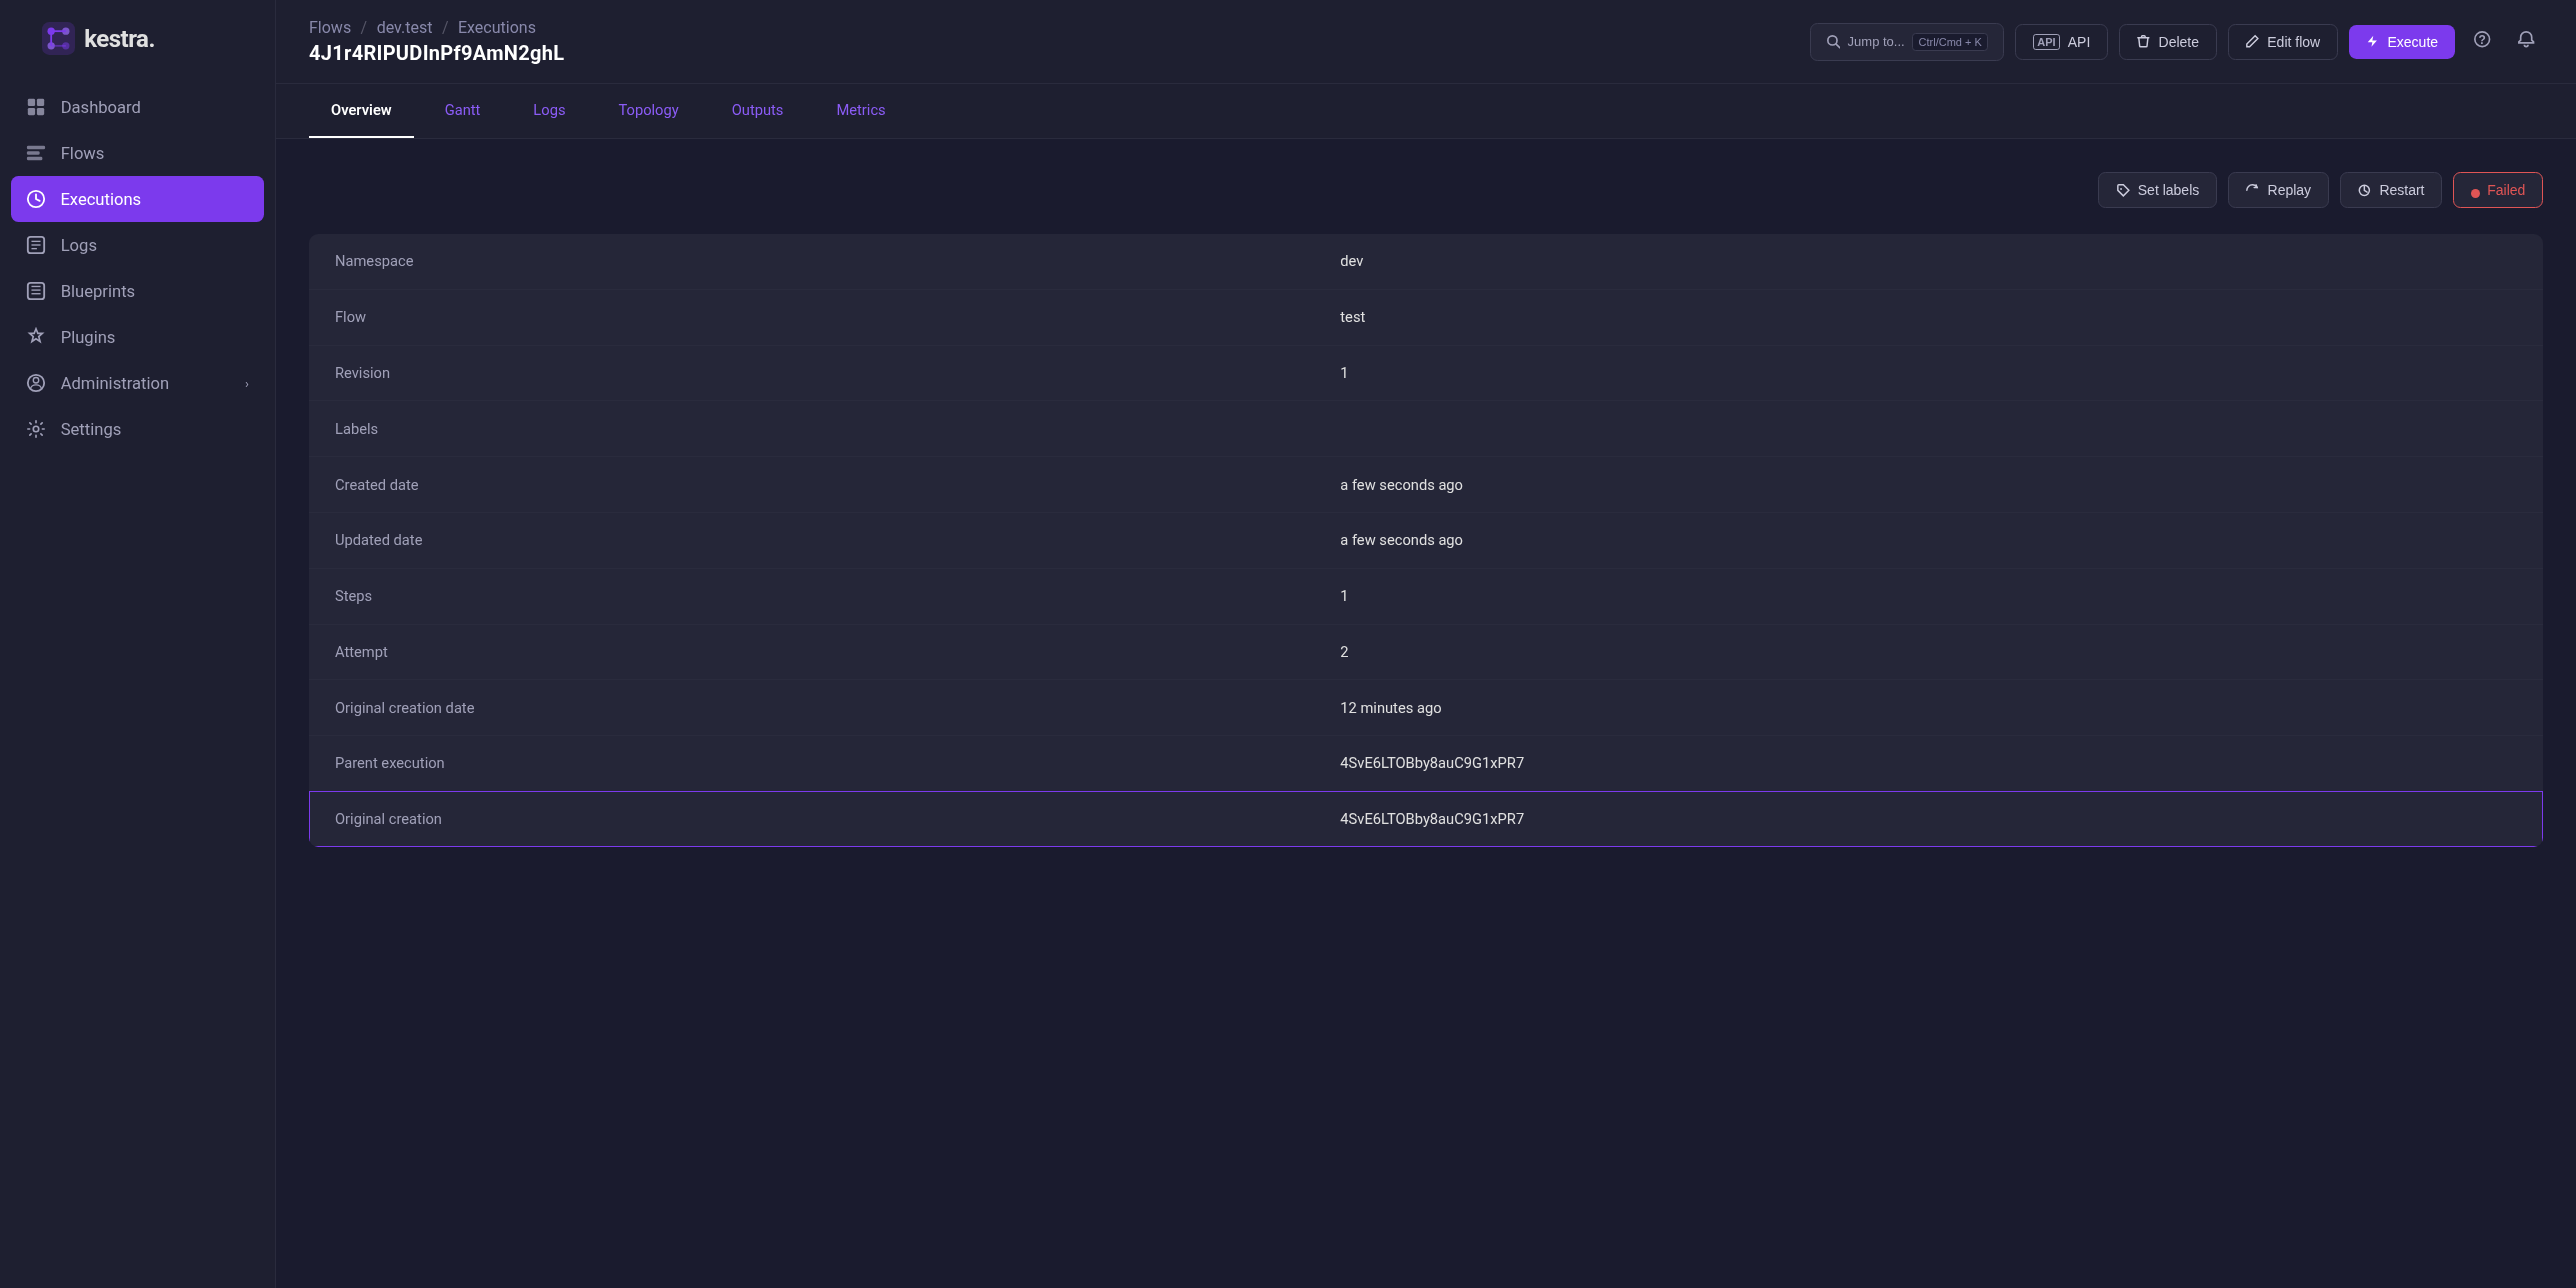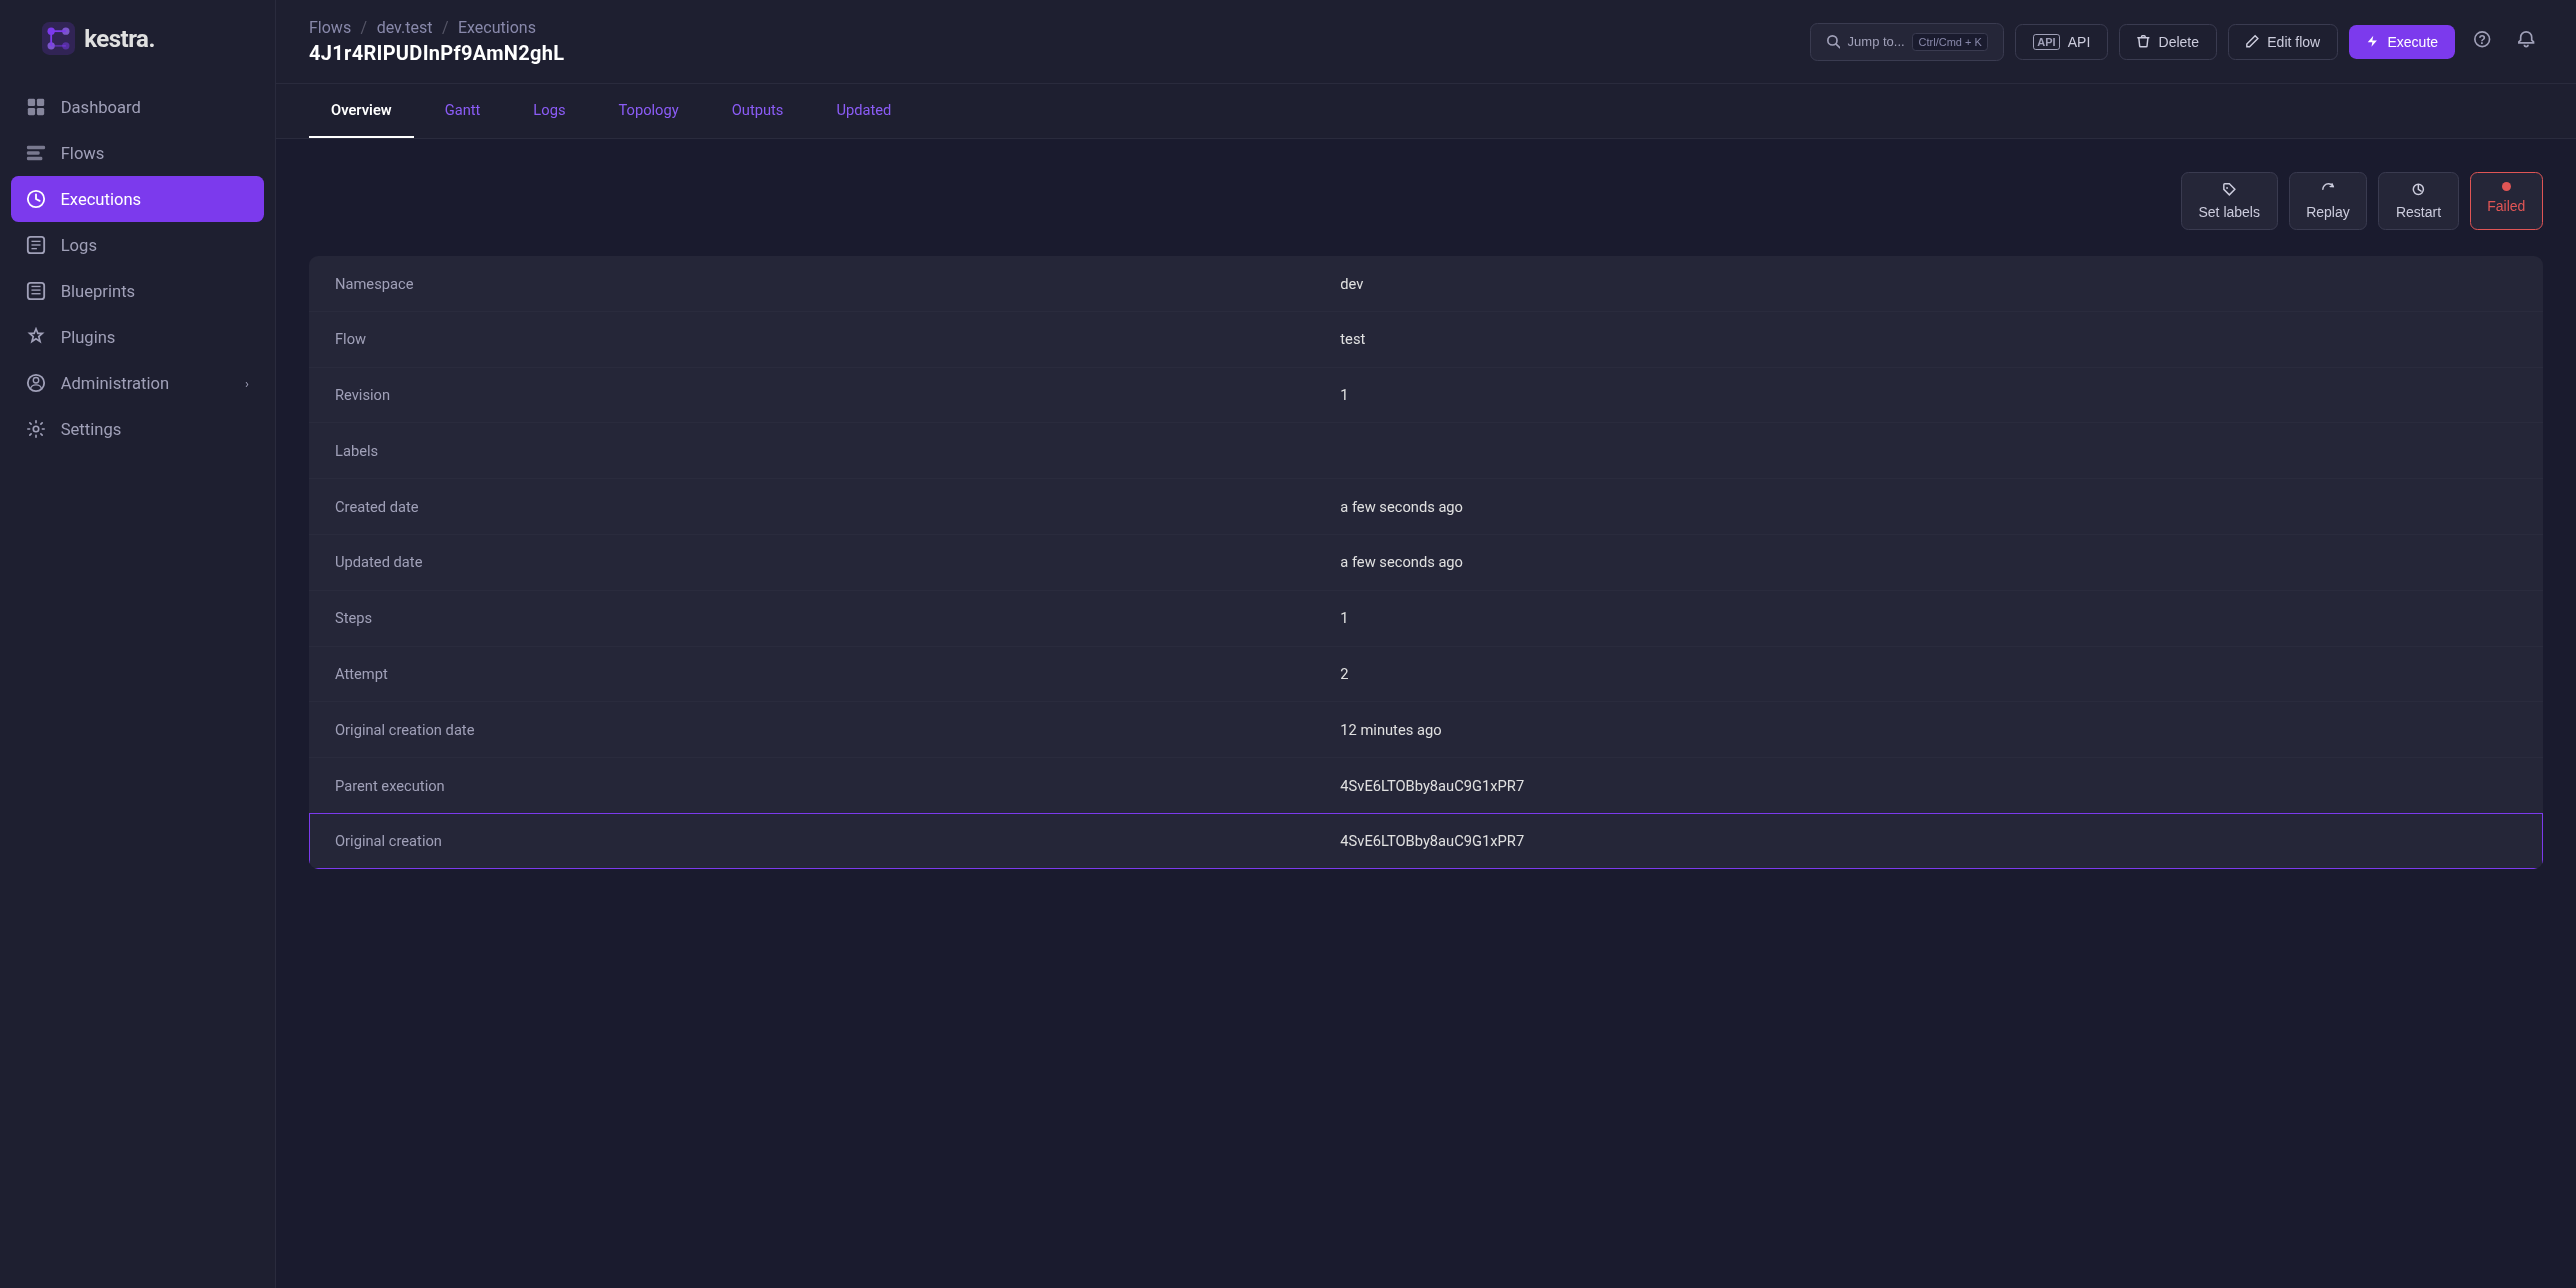--- a/index.html
+++ b/index.html
@@ -202,32 +202,31 @@
 
     
     .action-bar {
       display: flex;
       justify-content: flex-end;
       gap: 11px;
       margin-bottom: 26px;
     }
     .action-btn {
       display: flex;
-      align-items: center;
+      align-items: flex-end;
       gap: 7.4px;
       padding: 9.2px 16.6px;
       border-radius: 7.4px;
       font-size: 14px;
       font-weight: 500;
       cursor: pointer;
       border: 0.9px solid #3a3b50;
       background: #252638;
       color: #ccccdd;
       transition: background 0.15s;
-      flex-direction: column;
     }
     .action-btn.failed {
       background: #252638;
       border-color: #e05555;
       color: #e05555;
     }
     .action-btn.failed .dot {
       width: 9.2px;
       height: 9.2px;
       border-radius: 50%;
@@ -453,21 +452,21 @@
       </button>
     </div>
   </div>
 
   <div class="tabs-bar">
     <div class="tab active">Overview</div>
     <div class="tab">Gantt</div>
     <div class="tab">Logs</div>
     <div class="tab">Topology</div>
     <div class="tab">Outputs</div>
-    <div class="tab">Updated</div>
+    <div class="tab">Metrics</div>
   </div>
 
   <div class="content">
 
     <div class="action-bar">
       <button class="action-btn">
         <svg width="14.7" height="14.7" viewBox="0 0 16 16" fill="none">
           <path d="M2 3a1 1 0 011-1h5l6 6-6 6-6-6V3z" stroke="currentColor" stroke-width="1.6" fill="none"></path>
           <circle cx="5.5" cy="6.5" r="1" fill="currentColor"></circle>
         </svg>

